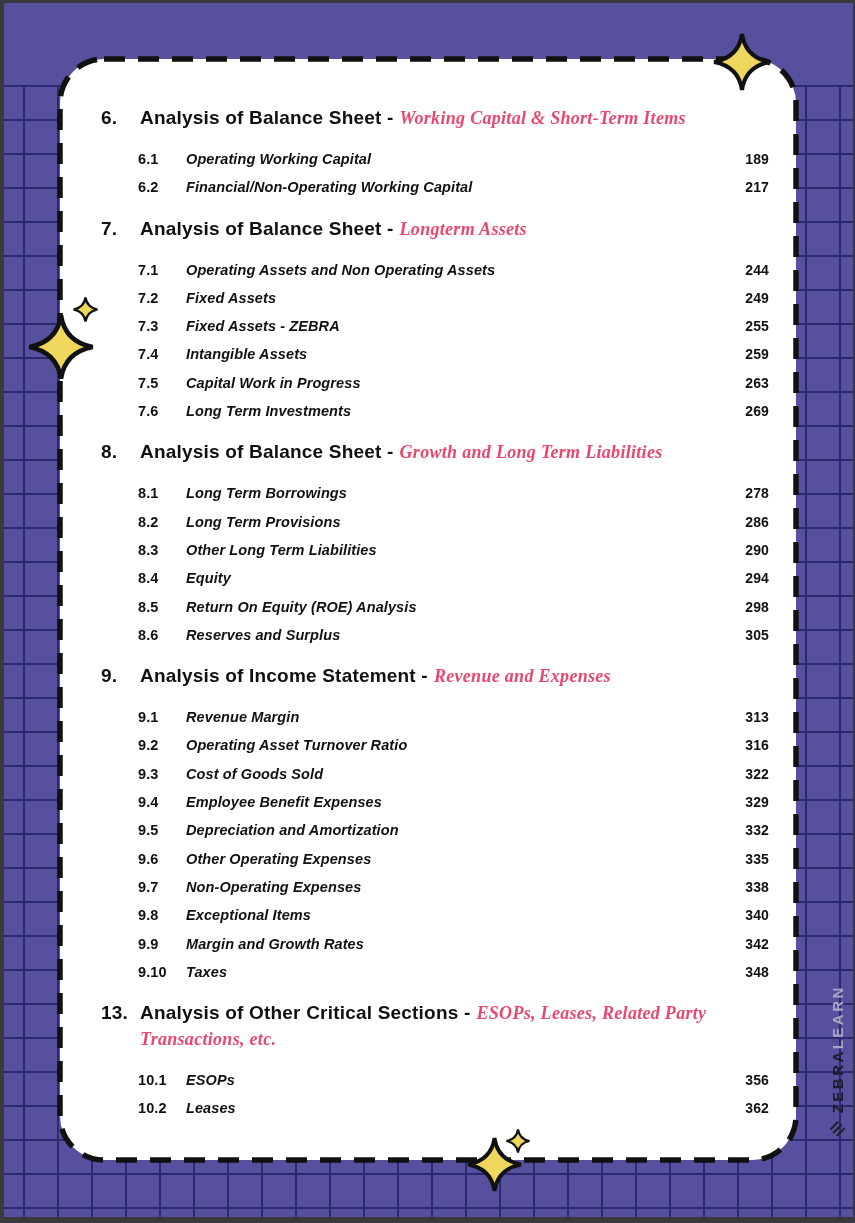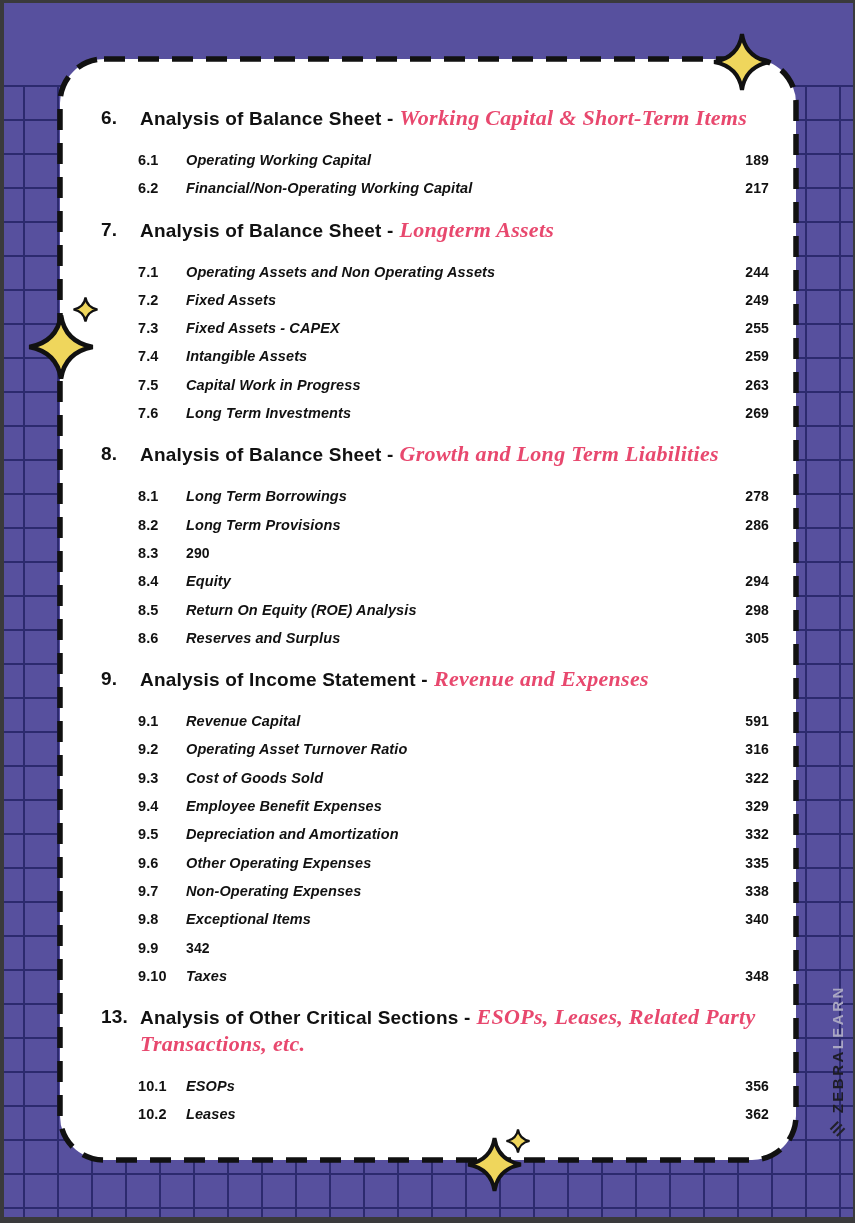--- a/index.html
+++ b/index.html
@@ -13,21 +13,21 @@
   .card{position:absolute;left:60px;top:59px;width:736px;height:1101px;
     background:#ffffff;border-radius:44px;}
   .card-border{position:absolute;left:52px;top:51px;pointer-events:none;z-index:5;}
   .content{position:absolute;left:60px;top:59px;width:736px;height:1101px;
     box-sizing:border-box;padding:46px 27px 0 41px;color:#111;z-index:3;}
   .section{margin-bottom:14px;}
   .heading{position:relative;padding-left:39px;font-size:19px;font-weight:bold;
     line-height:26px;letter-spacing:.2px;}
   .h-num{position:absolute;left:0;top:0;}
   .h-sub{color:#E8486E;font-family:cursive;font-style:italic;font-weight:600;
-    font-size:22px;letter-spacing:.3px;margin-left:6px;}
+    font-size:18px;letter-spacing:.3px;margin-left:6px;}
   .rows{margin-top:14px;}
   .row{display:flex;align-items:flex-end;padding-left:37px;line-height:28.3px;
     font-size:14.5px;font-weight:bold;letter-spacing:.1px;}
   .r-num{flex:none;width:48px;}
   .r-label{flex:1;font-style:italic;}
   .r-page{flex:none;font-size:14px;}
   .star{position:absolute;z-index:6;}
   .brand{position:absolute;right:9px;bottom:86px;z-index:4;
     writing-mode:vertical-rl;transform:rotate(180deg);
     display:flex;align-items:center;font-size:15px;letter-spacing:2.5px;}
@@ -74,21 +74,21 @@
         <span class="r-label">Operating Assets and Non Operating Assets</span>
         <span class="r-page">244</span>
       </div>
       <div class="row">
         <span class="r-num">7.2</span>
         <span class="r-label">Fixed Assets</span>
         <span class="r-page">249</span>
       </div>
       <div class="row">
         <span class="r-num">7.3</span>
-        <span class="r-label">Fixed Assets - CAPEX</span>
+        <span class="r-label">Fixed Assets - ZEBRA</span>
         <span class="r-page">255</span>
       </div>
       <div class="row">
         <span class="r-num">7.4</span>
         <span class="r-label">Intangible Assets</span>
         <span class="r-page">259</span>
       </div>
       <div class="row">
         <span class="r-num">7.5</span>
         <span class="r-label">Capital Work in Progress</span>
@@ -112,20 +112,21 @@
         <span class="r-label">Long Term Borrowings</span>
         <span class="r-page">278</span>
       </div>
       <div class="row">
         <span class="r-num">8.2</span>
         <span class="r-label">Long Term Provisions</span>
         <span class="r-page">286</span>
       </div>
       <div class="row">
         <span class="r-num">8.3</span>
+        <span class="r-label">Other Long Term Liabilities</span>
         <span class="r-page">290</span>
       </div>
       <div class="row">
         <span class="r-num">8.4</span>
         <span class="r-label">Equity</span>
         <span class="r-page">294</span>
       </div>
       <div class="row">
         <span class="r-num">8.5</span>
         <span class="r-label">Return On Equity (ROE) Analysis</span>
@@ -139,22 +140,22 @@
     </div>
   </div>
 
   <div class="section">
     <div class="heading">
       <span class="h-num">9.</span><span>Analysis of Income Statement -</span><span class="h-sub">Revenue and Expenses</span>
     </div>
     <div class="rows">
       <div class="row">
         <span class="r-num">9.1</span>
-        <span class="r-label">Revenue Capital</span>
-        <span class="r-page">591</span>
+        <span class="r-label">Revenue Margin</span>
+        <span class="r-page">313</span>
       </div>
       <div class="row">
         <span class="r-num">9.2</span>
         <span class="r-label">Operating Asset Turnover Ratio</span>
         <span class="r-page">316</span>
       </div>
       <div class="row">
         <span class="r-num">9.3</span>
         <span class="r-label">Cost of Goods Sold</span>
         <span class="r-page">322</span>
@@ -179,20 +180,21 @@
         <span class="r-label">Non-Operating Expenses</span>
         <span class="r-page">338</span>
       </div>
       <div class="row">
         <span class="r-num">9.8</span>
         <span class="r-label">Exceptional Items</span>
         <span class="r-page">340</span>
       </div>
       <div class="row">
         <span class="r-num">9.9</span>
+        <span class="r-label">Margin and Growth Rates</span>
         <span class="r-page">342</span>
       </div>
       <div class="row">
         <span class="r-num">9.10</span>
         <span class="r-label">Taxes</span>
         <span class="r-page">348</span>
       </div>
     </div>
   </div>
 

